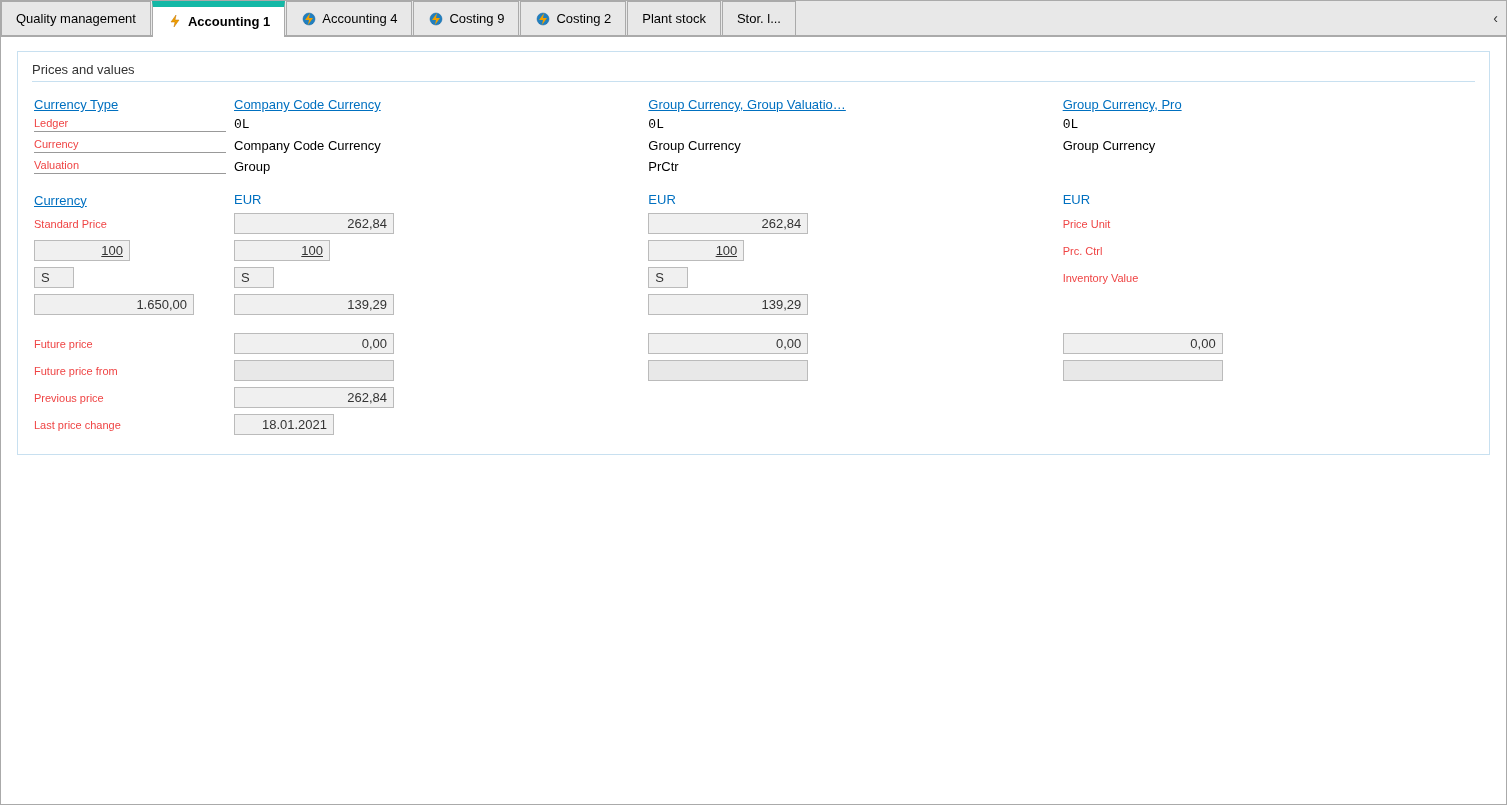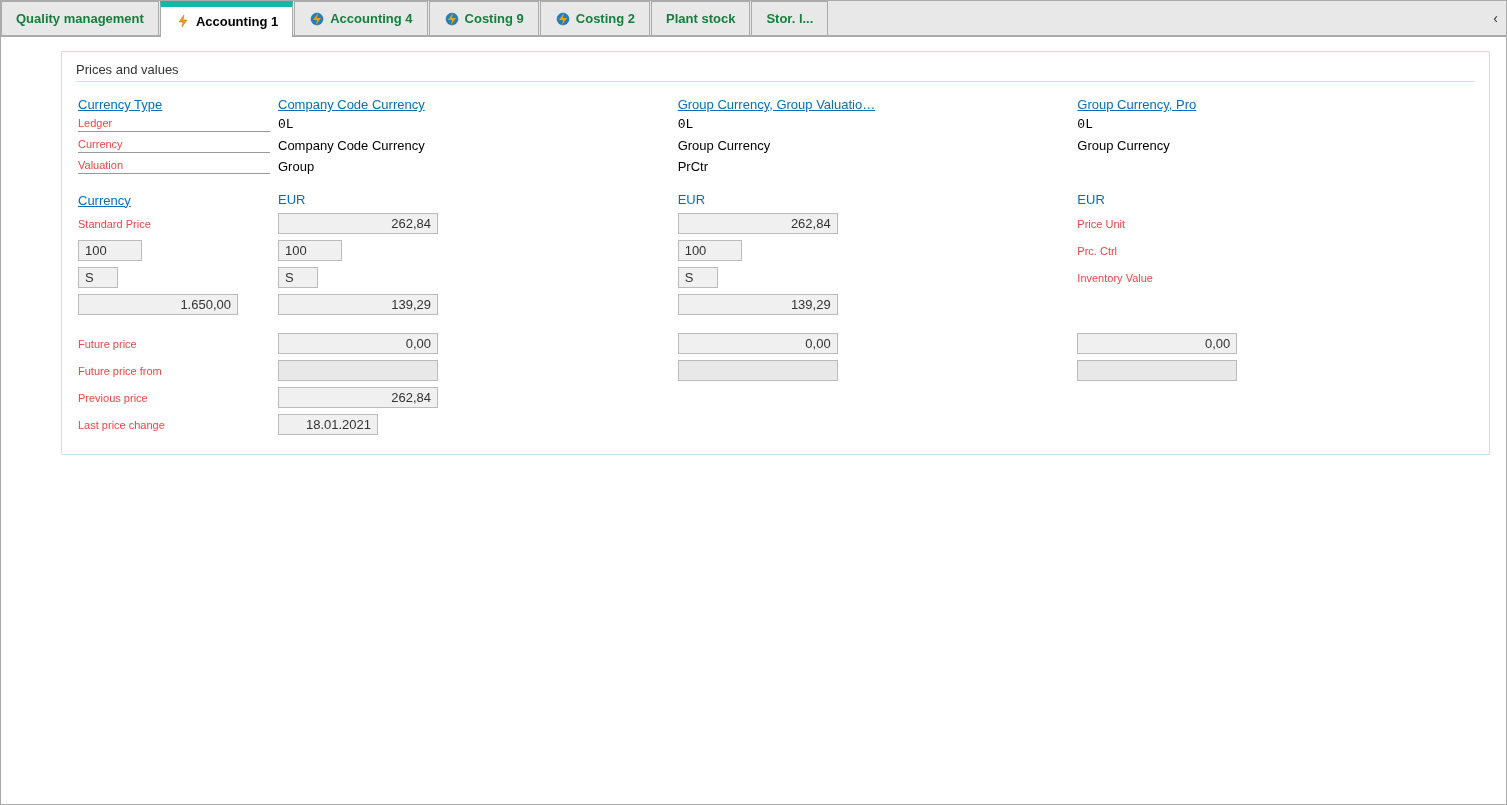--- a/index.html
+++ b/index.html
@@ -28,25 +28,24 @@
 
     .tab {
       display: flex;
       align-items: center;
       padding: 6px 14px;
       border: 1px solid #aaa;
       border-bottom: none;
       cursor: pointer;
       background: #e8e8e8;
       font-size: 13px;
-      color: #15803d;
+      color: #000000;
       white-space: nowrap;
       margin-right: 1px;
       position: relative;
-      font-weight: bold;
     }
 
     .tab.active {
       background: #fff;
       border-top: 6px solid #14b8a6;
       border-left: 1px solid #aaa;
       border-right: 1px solid #aaa;
       color: #000;
       font-weight: bold;
     }
@@ -82,21 +81,20 @@
 
     
     .content-area {
       padding: 10px 16px;
     }
 
     .section-box {
       border: 1px solid #c8e0f0;
       padding: 10px 14px 16px 14px;
       margin-top: 4px;
-      margin-left: 44px;
     }
 
     .section-title {
       font-size: 13px;
       font-weight: normal;
       color: #333;
       margin-bottom: 12px;
       padding-bottom: 4px;
       border-bottom: 1px solid #c8e0f0;
     }
@@ -143,22 +141,23 @@
       background: #f0f0f0;
       padding: 2px 6px;
       font-size: 13px;
       font-family: Arial, monospace;
       text-align: right;
       width: 160px;
       color: #333;
     }
 
     .input-field.medium {
-      width: 64px;
-      text-align: left;
+      width: 96px;
+      text-align: right;
+      text-decoration: underline;
     }
 
     .input-field.small {
       width: 40px;
       text-align: left;
     }
 
     .input-field.date {
       width: 100px;
       text-align: right;

